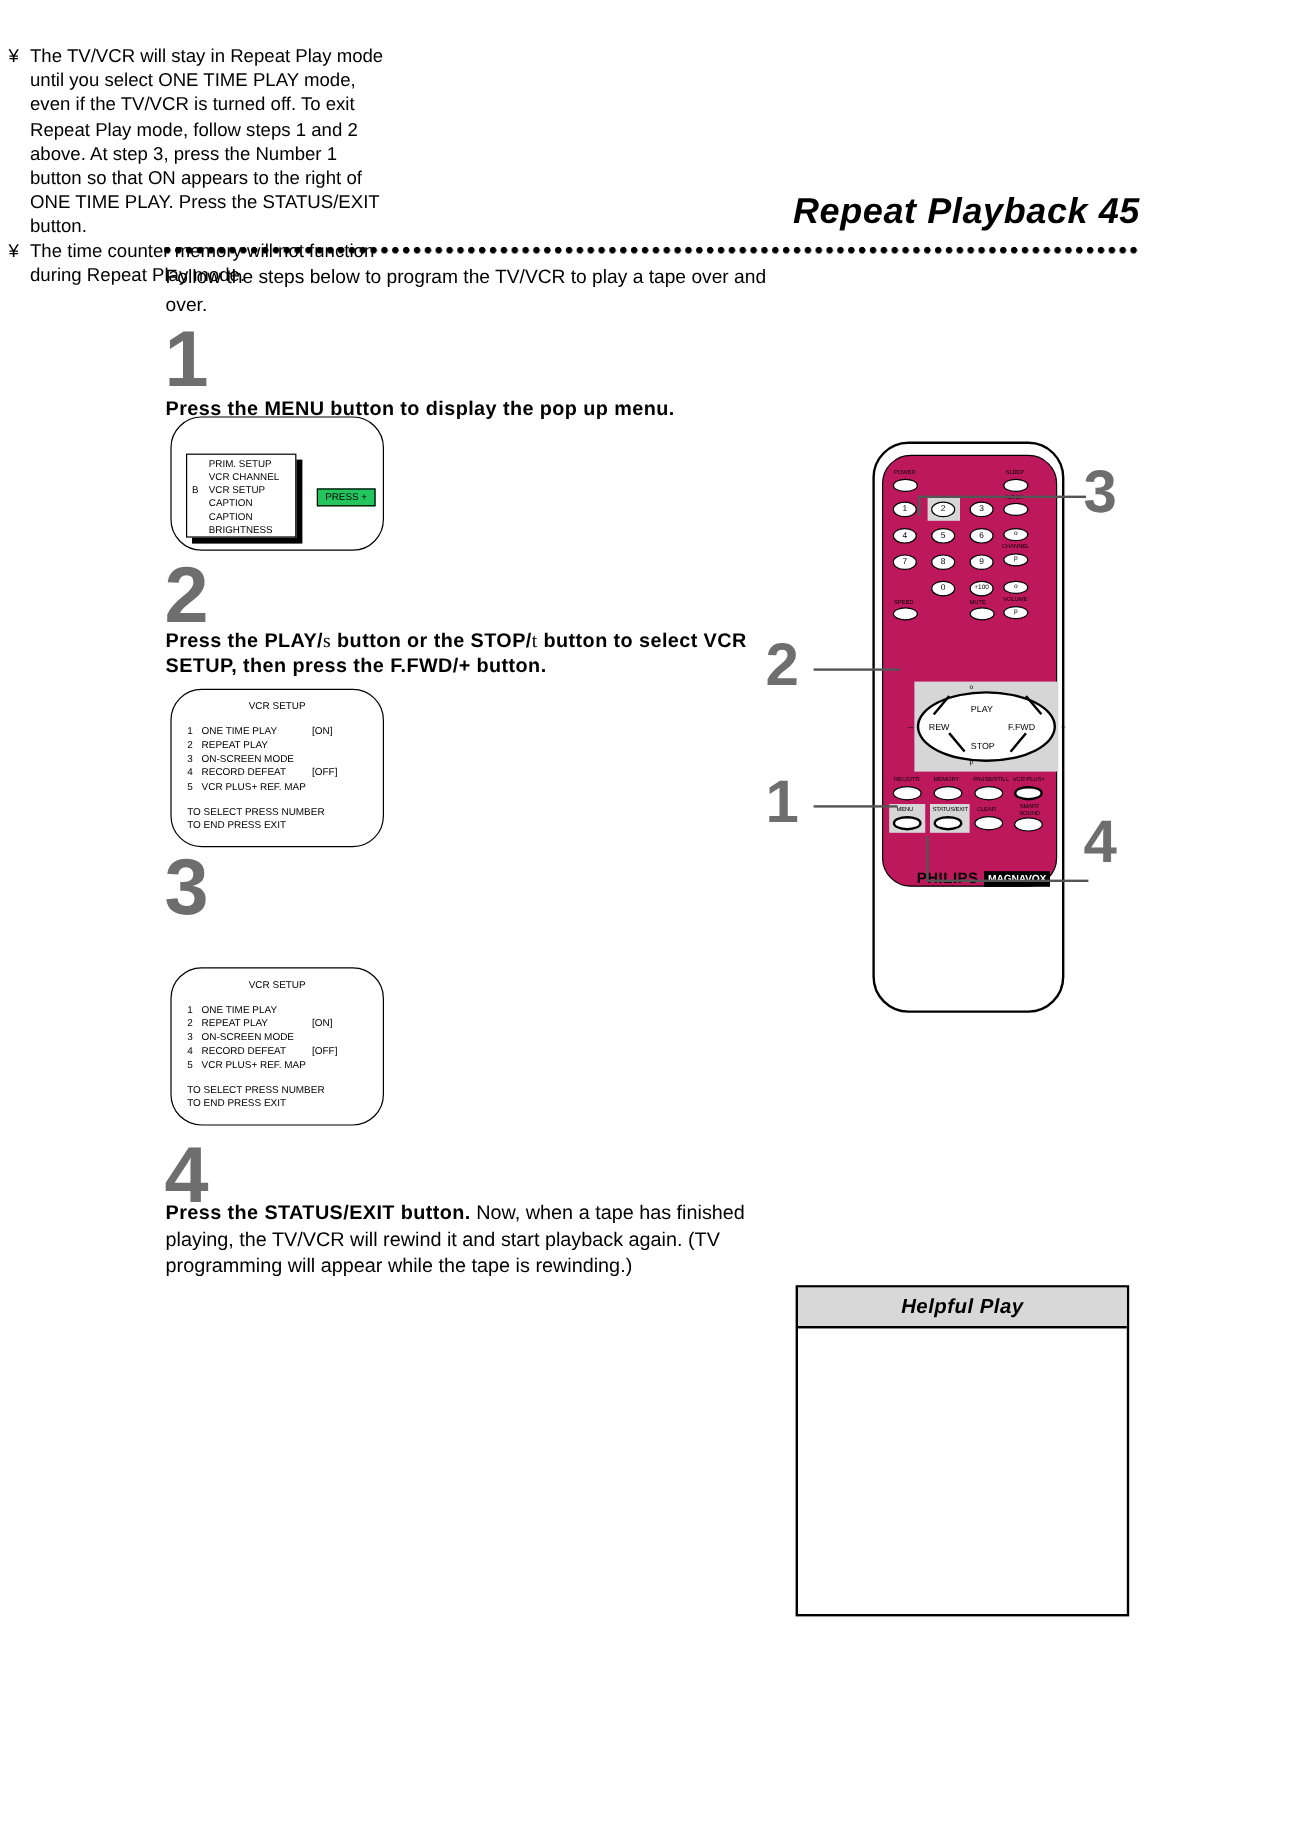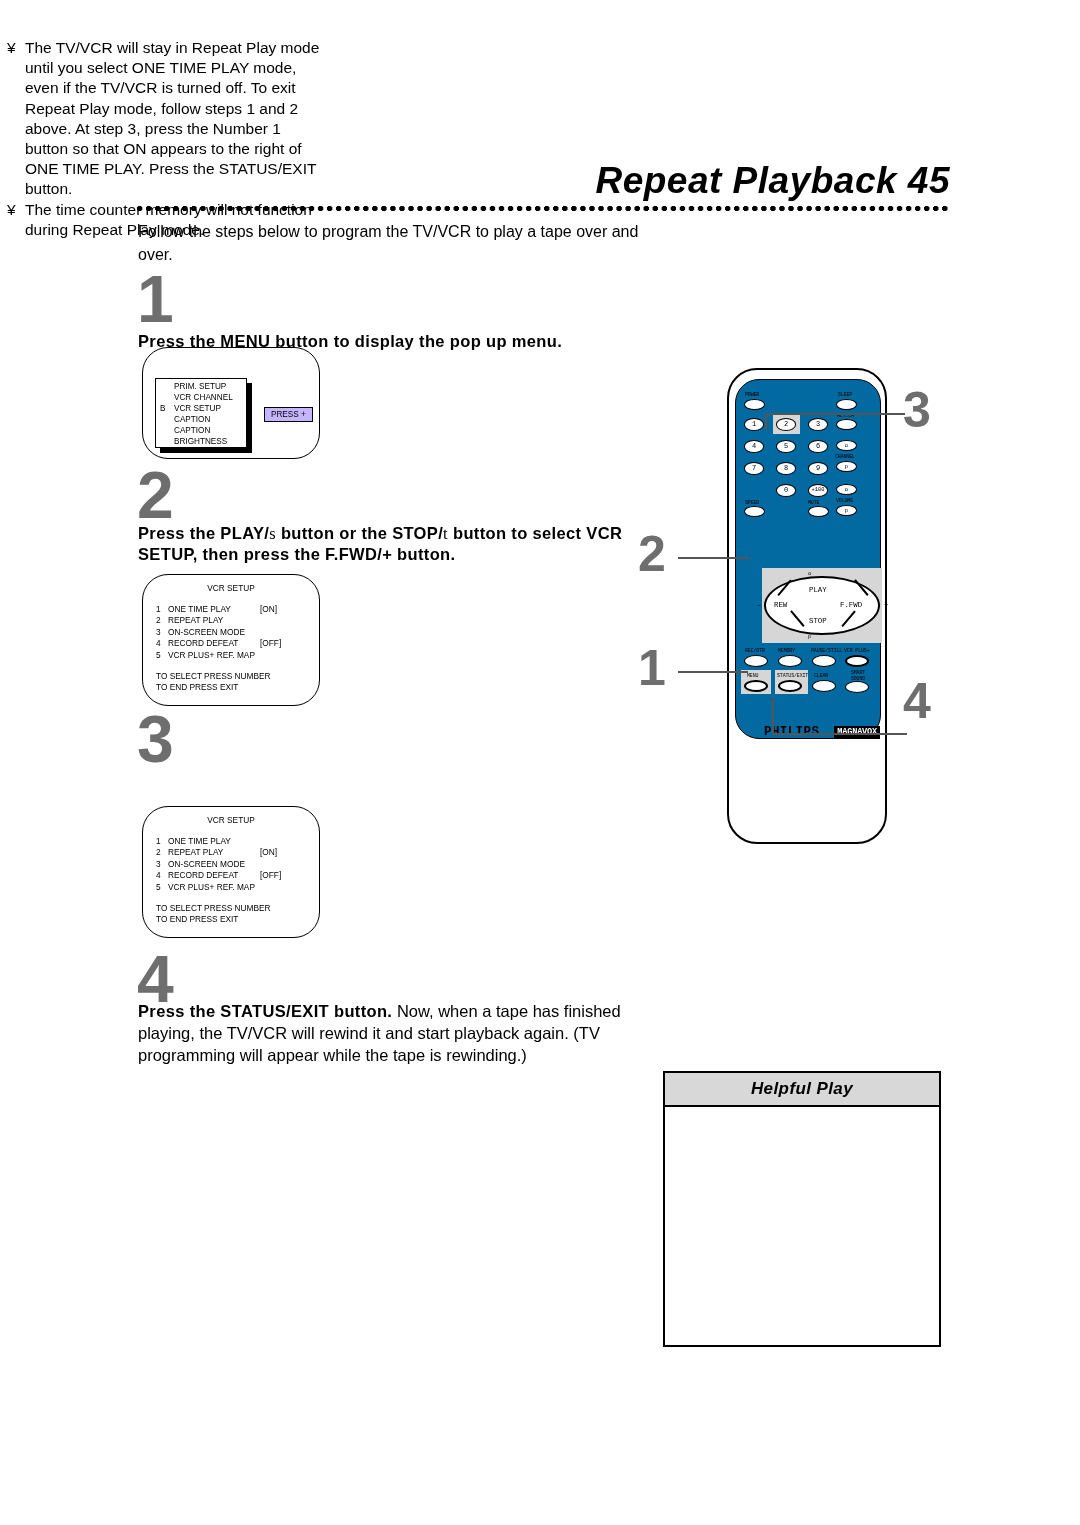--- a/index.html
+++ b/index.html
@@ -20,21 +20,21 @@
     left: 0; top: 0;
     width: 1080px;
     height: 1525px;
   }
 
   
   #page-title {
     position: absolute;
     right: 130px;
     top: 160px;
-    font-size: 37px;
+    font-size: 30px;
     font-weight: bold;
     font-style: italic;
     letter-spacing: 0.5px;
     white-space: nowrap;
   }
   #title-rule {
     position: absolute;
     left: 136px;
     top: 205px;
     width: 814px;
@@ -122,21 +122,21 @@
   }
   #popup-menu .mrow .cursor {
     position: absolute;
     left: 4px;
     top: 0;
   }
   #press-plus {
     position: absolute;
     left: 264px; top: 407px;
     border: 1px solid #000;
-    background: #c4b5fd;
+    background: #22c55e;
     font-size: 8.2px;
     padding: 2px 6px 2px 6px;
     white-space: nowrap;
   }
 
   
   .vcr-screen {
     position: absolute;
     font-size: 8.3px;
     line-height: 11.6px;
@@ -168,23 +168,22 @@
     border-radius: 30px;
     background: #fff;
     box-sizing: border-box;
   }
   #remote-inner {
     position: absolute;
     left: 13px; top: 15px;
     width: 146px; height: 360px;
     border: 1.4px solid #000;
     border-radius: 24px;
-    background: #0369a1;
-    box-sizing: border-box;
-    font-family: Liberation Mono, monospace;
+    background: #be185d;
+    box-sizing: border-box;
   }
   .btn {
     position: absolute;
     border: 1.4px solid #000;
     border-radius: 50%;
     background: #fff;
     box-sizing: border-box;
     font-size: 6.6px;
     text-align: center;
     line-height: 1;
@@ -232,21 +231,21 @@
     position: absolute;
     font-size: 7.4px;
     white-space: nowrap;
   }
 
   #logo {
     position: absolute;
     left: 28px; top: 345px;
     display: flex;
     align-items: center;
-    gap: 15px;
+    gap: 5px;
   }
   #logo-philips {
     font-size: 12.5px;
     font-weight: bold;
     letter-spacing: 0.4px;
   }
   #logo-magnavox {
     background: #000;
     color: #fff;
     font-size: 8.6px;

